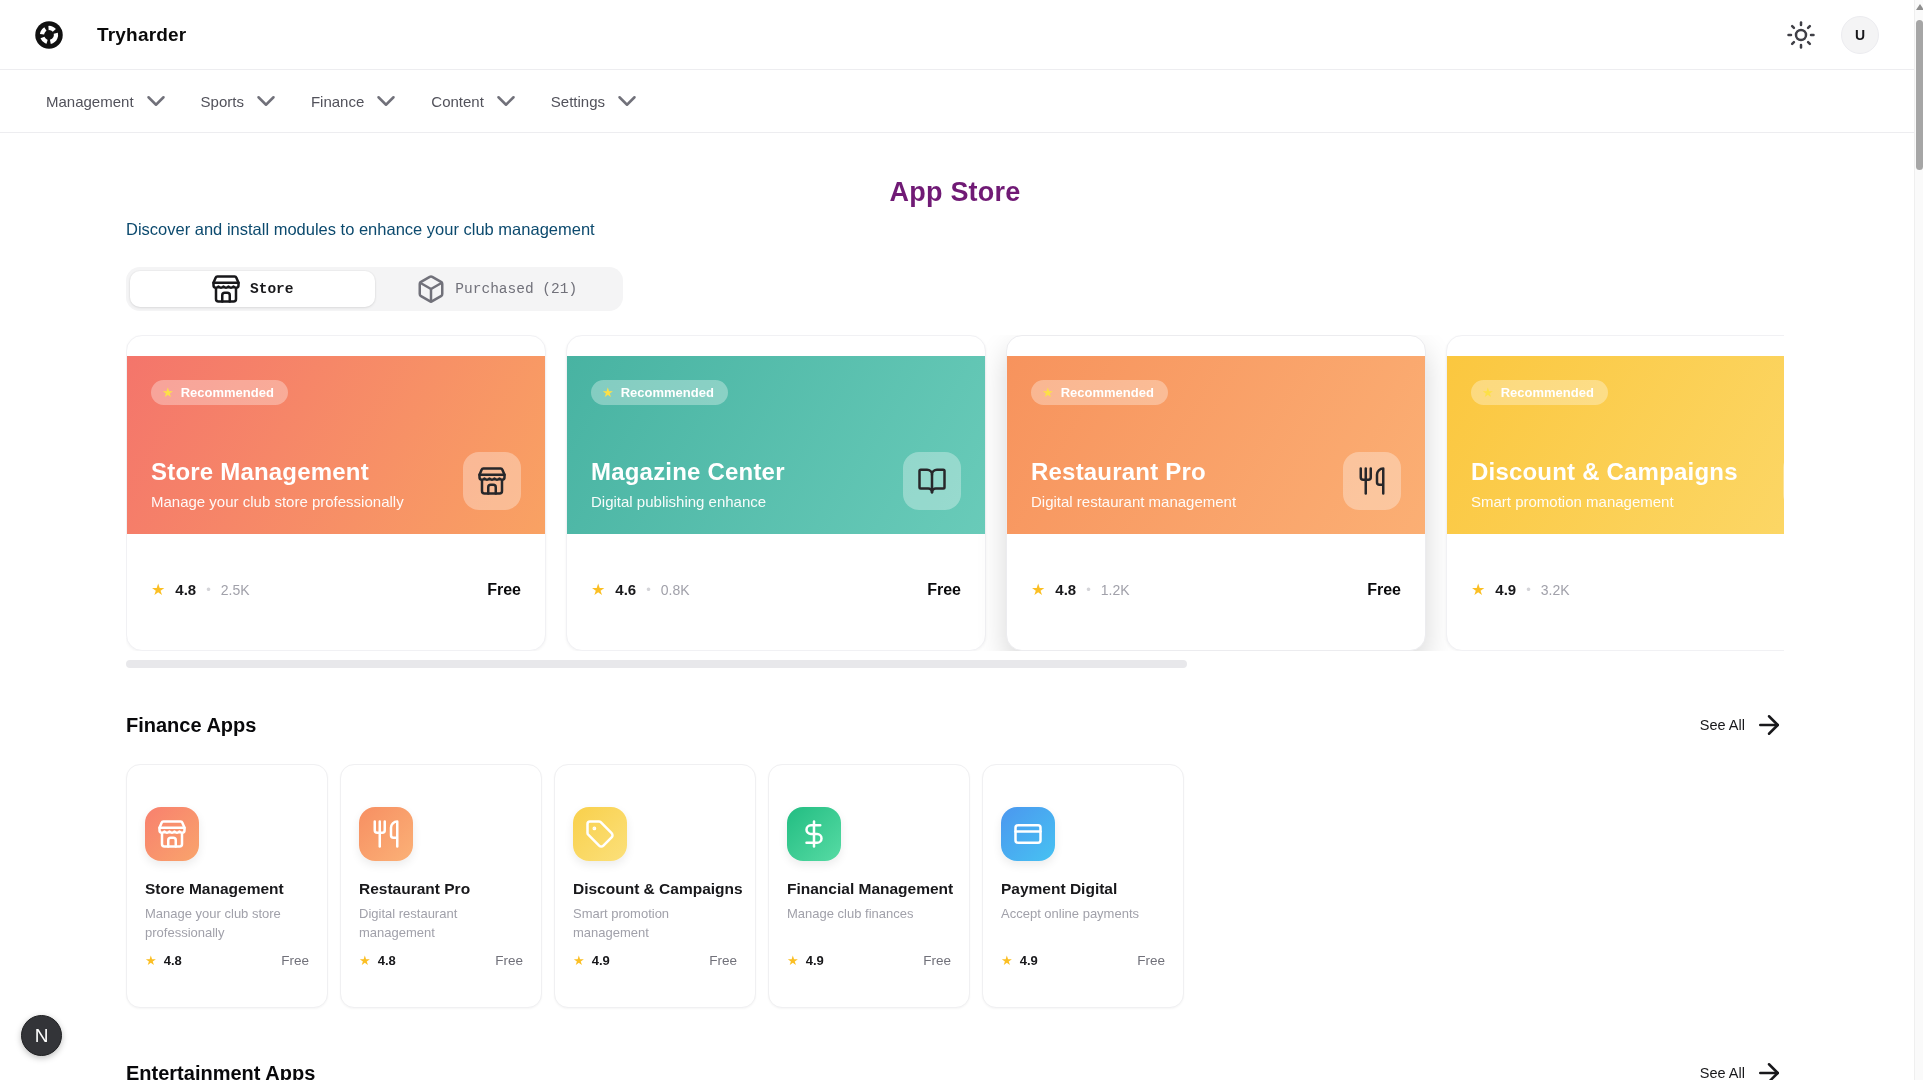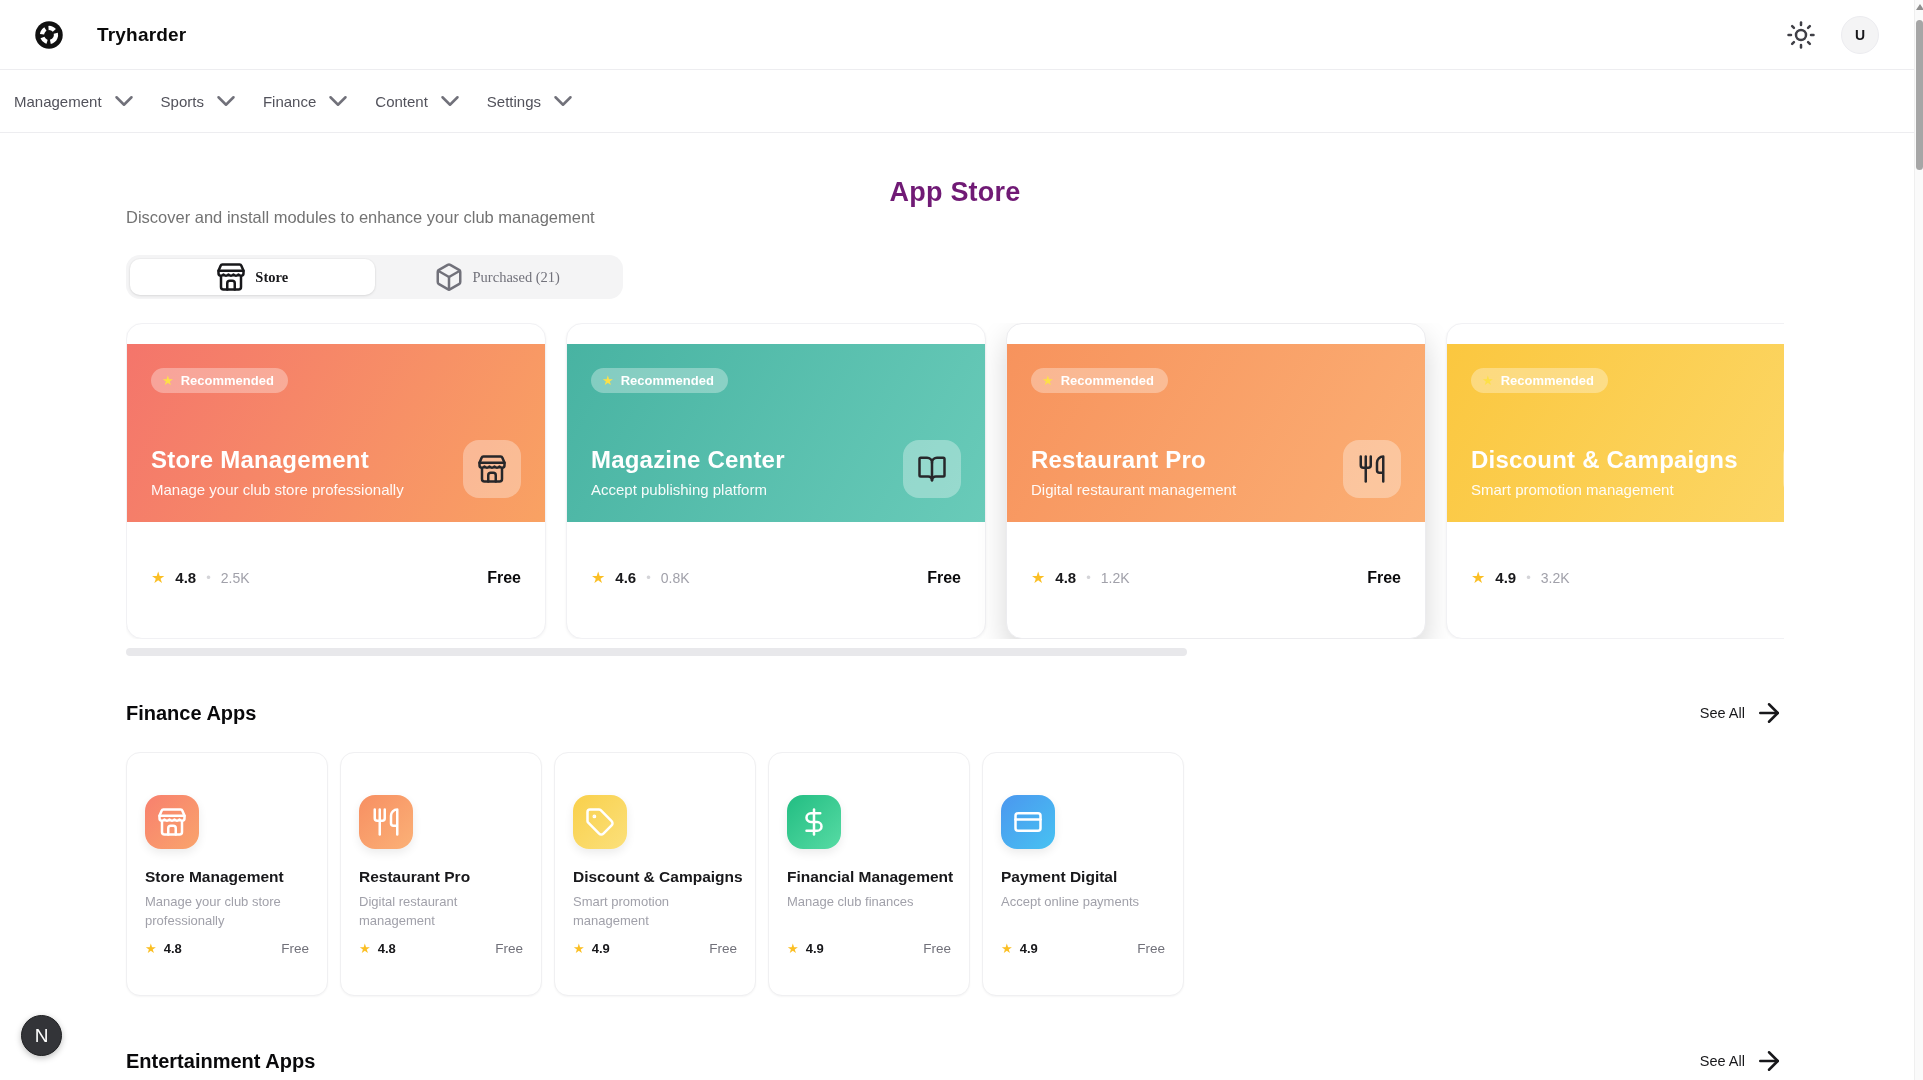--- a/index.html
+++ b/index.html
@@ -17,36 +17,36 @@
   .brand { display: flex; align-items: center; gap: 12px; }
   .brand-name { font-size: 19px; font-weight: 700; color: #0a0a0a; letter-spacing: .2px; margin-left: 21px; }
   .topbar-right { display: flex; align-items: center; gap: 22px; }
   .icon-btn { width: 36px; height: 36px; border: none; background: transparent; color: #3f3f46;
     display: flex; align-items: center; justify-content: center; cursor: pointer; border-radius: 8px; }
   .icon-btn svg { width: 21px; height: 21px; }
   .avatar { width: 38px; height: 38px; border-radius: 50%; background: #f4f4f5; border: 1px solid #ececf0;
     display: flex; align-items: center; justify-content: center; font-size: 14px; font-weight: 600; color: #18181b; cursor: pointer; }
 
   
-  .navbar { height: 63px; display: flex; align-items: center; gap: 22px; padding: 0 14px;
+  .navbar { height: 63px; display: flex; align-items: center; gap: 30px; padding: 0 46px;
     border-bottom: 1px solid #ededf0; }
   .nav-item { display: flex; align-items: center; gap: 7px; font-size: 15px; color: #52525b;
     font-weight: 500; cursor: pointer; background: none; border: none; font-family: inherit; }
   .nav-item .caret svg { width: 13px; height: 13px; color: #71717a; display: block; margin-top: 2px; }
 
   
   .main { padding: 44px 0 0 126px; width: 1784px; }
   .page-title { font-size: 27px; font-weight: 700; color: #701a75; letter-spacing: .2px; text-align: center; }
-  .page-subtitle { margin-top: 0; font-size: 16.5px; color: #737373; }
+  .page-subtitle { margin-top: 12px; font-size: 16.5px; color: #0c4a6e; }
 
   
   .tabs { margin-top: 28px; width: 497px; height: 44px; background: #f4f4f5; border-radius: 14px;
     padding: 4px; display: flex; }
   .tab { flex: 1; display: flex; align-items: center; justify-content: center; gap: 9px;
-    border: none; background: transparent; border-radius: 10px; font-family: Liberation Serif, serif;
+    border: none; background: transparent; border-radius: 10px; font-family: Liberation Mono, monospace;
     font-size: 14.5px; font-weight: 500; color: #71717a; cursor: pointer; }
   .tab svg { width: 17px; height: 17px; }
   .tab.active { background: #ffffff; color: #18181b; font-weight: 600;
     box-shadow: 0 1px 3px rgba(0,0,0,.09), 0 0 0 1px rgba(0,0,0,.02); }
 
   
   .carousel { margin-top: 24px; width: 1658px; overflow: hidden; display: flex; gap: 20px; }
   .feat-card { flex: 0 0 420px; height: 316px; background: #fff; border: 1px solid #f1f1f4;
     border-radius: 16px; box-shadow: 0 1px 3px rgba(0,0,0,.05); cursor: pointer; overflow: hidden; }
   .feat-card.elevated { box-shadow: 0 14px 30px rgba(0,0,0,.16); border-color: #ececef; }
@@ -249,21 +249,21 @@
     </div>
 
     <div class="feat-card">
       <div class="feat-banner" style="--gf: #48b3a2; --gt: #69cbb9;">
         <div class="feat-badge">
           <span class="star">★</span>
           <span>Recommended</span>
         </div>
         <div class="feat-texts">
           <div class="feat-name">Magazine Center</div>
-          <div class="feat-tagline">Accept publishing platform</div>
+          <div class="feat-tagline">Digital publishing enhance</div>
         </div>
         <div class="feat-icon-tile">
             <svg viewBox="0 0 24 24" fill="none" stroke="currentColor" stroke-width="2" stroke-linecap="round" stroke-linejoin="round" style="width:100%;height:100%;max-width:30px;max-height:30px;margin:auto">
               <path d="M12 7v14"></path>
               <path d="M3 18a1 1 0 0 1-1-1V4a1 1 0 0 1 1-1h5a4 4 0 0 1 4 4 4 4 0 0 1 4-4h5a1 1 0 0 1 1 1v13a1 1 0 0 1-1 1h-6a3 3 0 0 0-3 3 3 3 0 0 0-3-3z"></path>
             </svg>
           </div>
       </div>
       <div class="feat-footer">
         <div class="rating-group">

